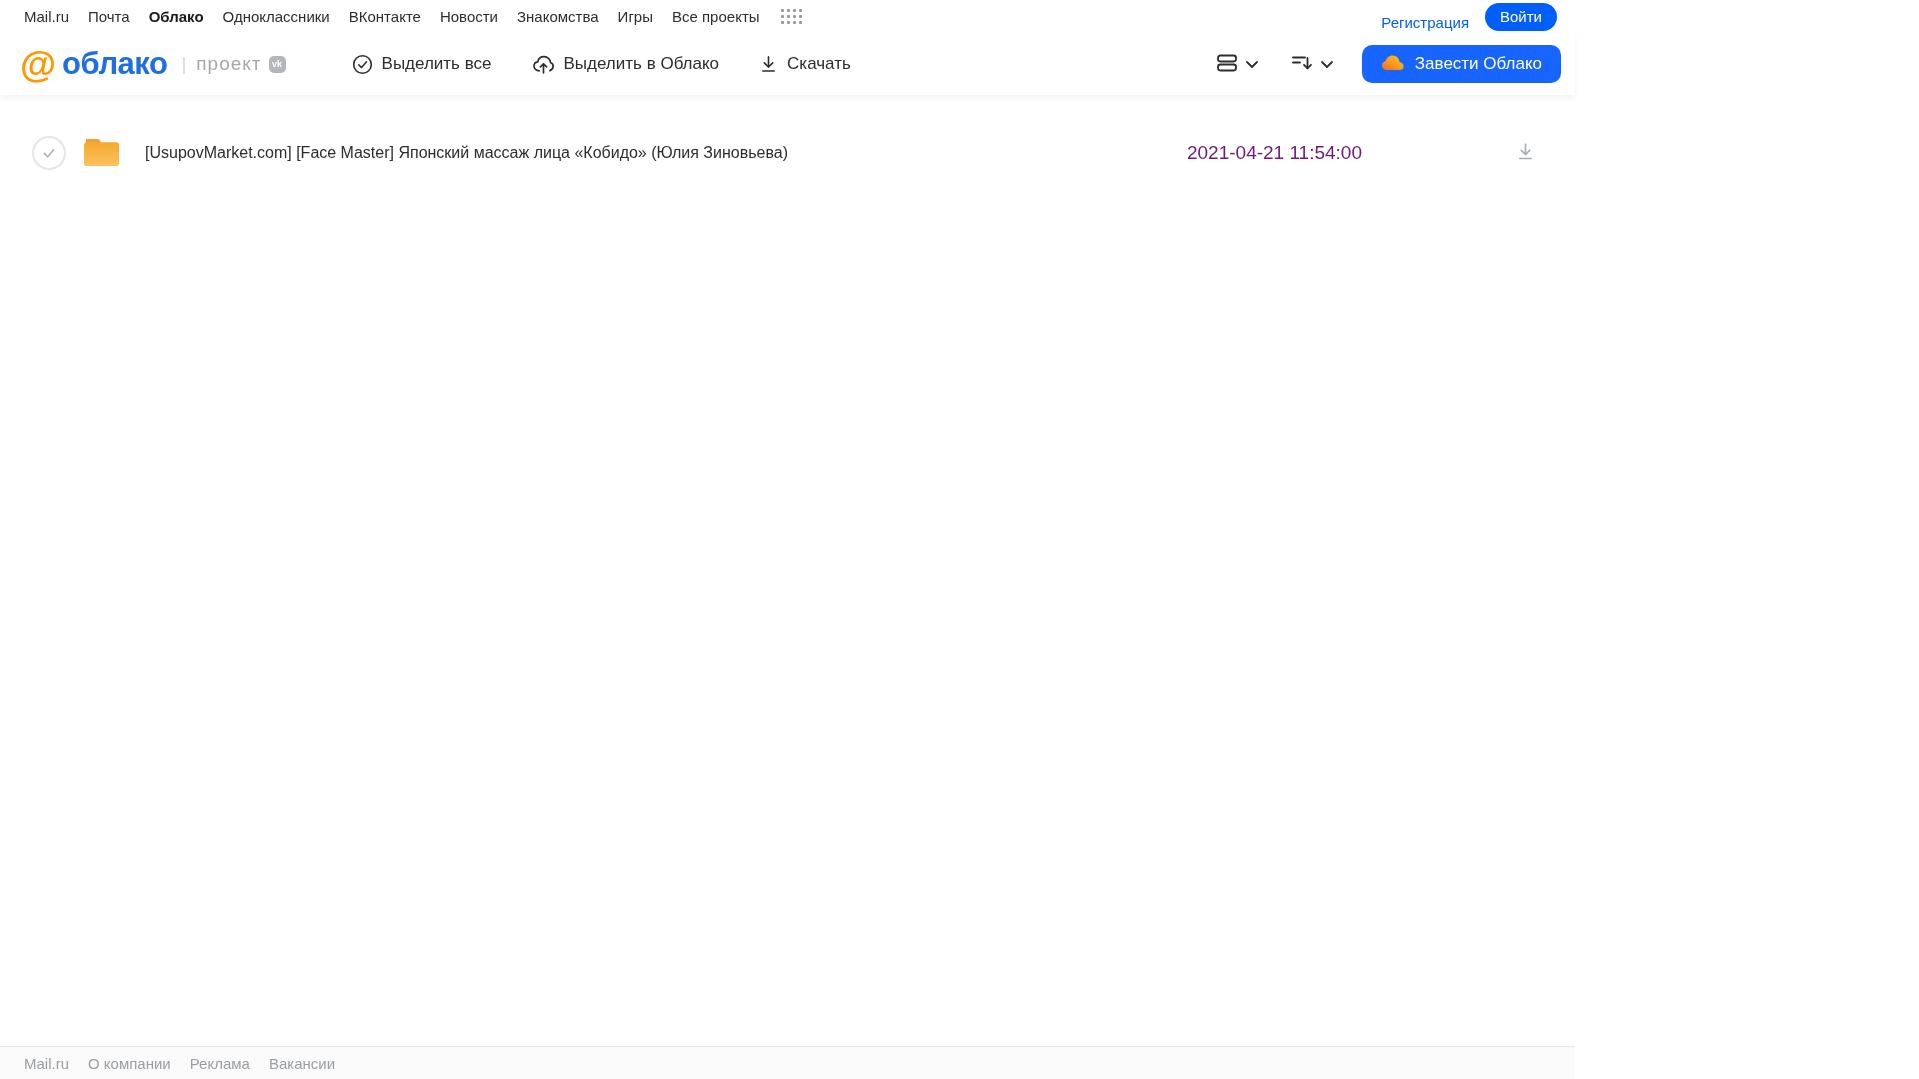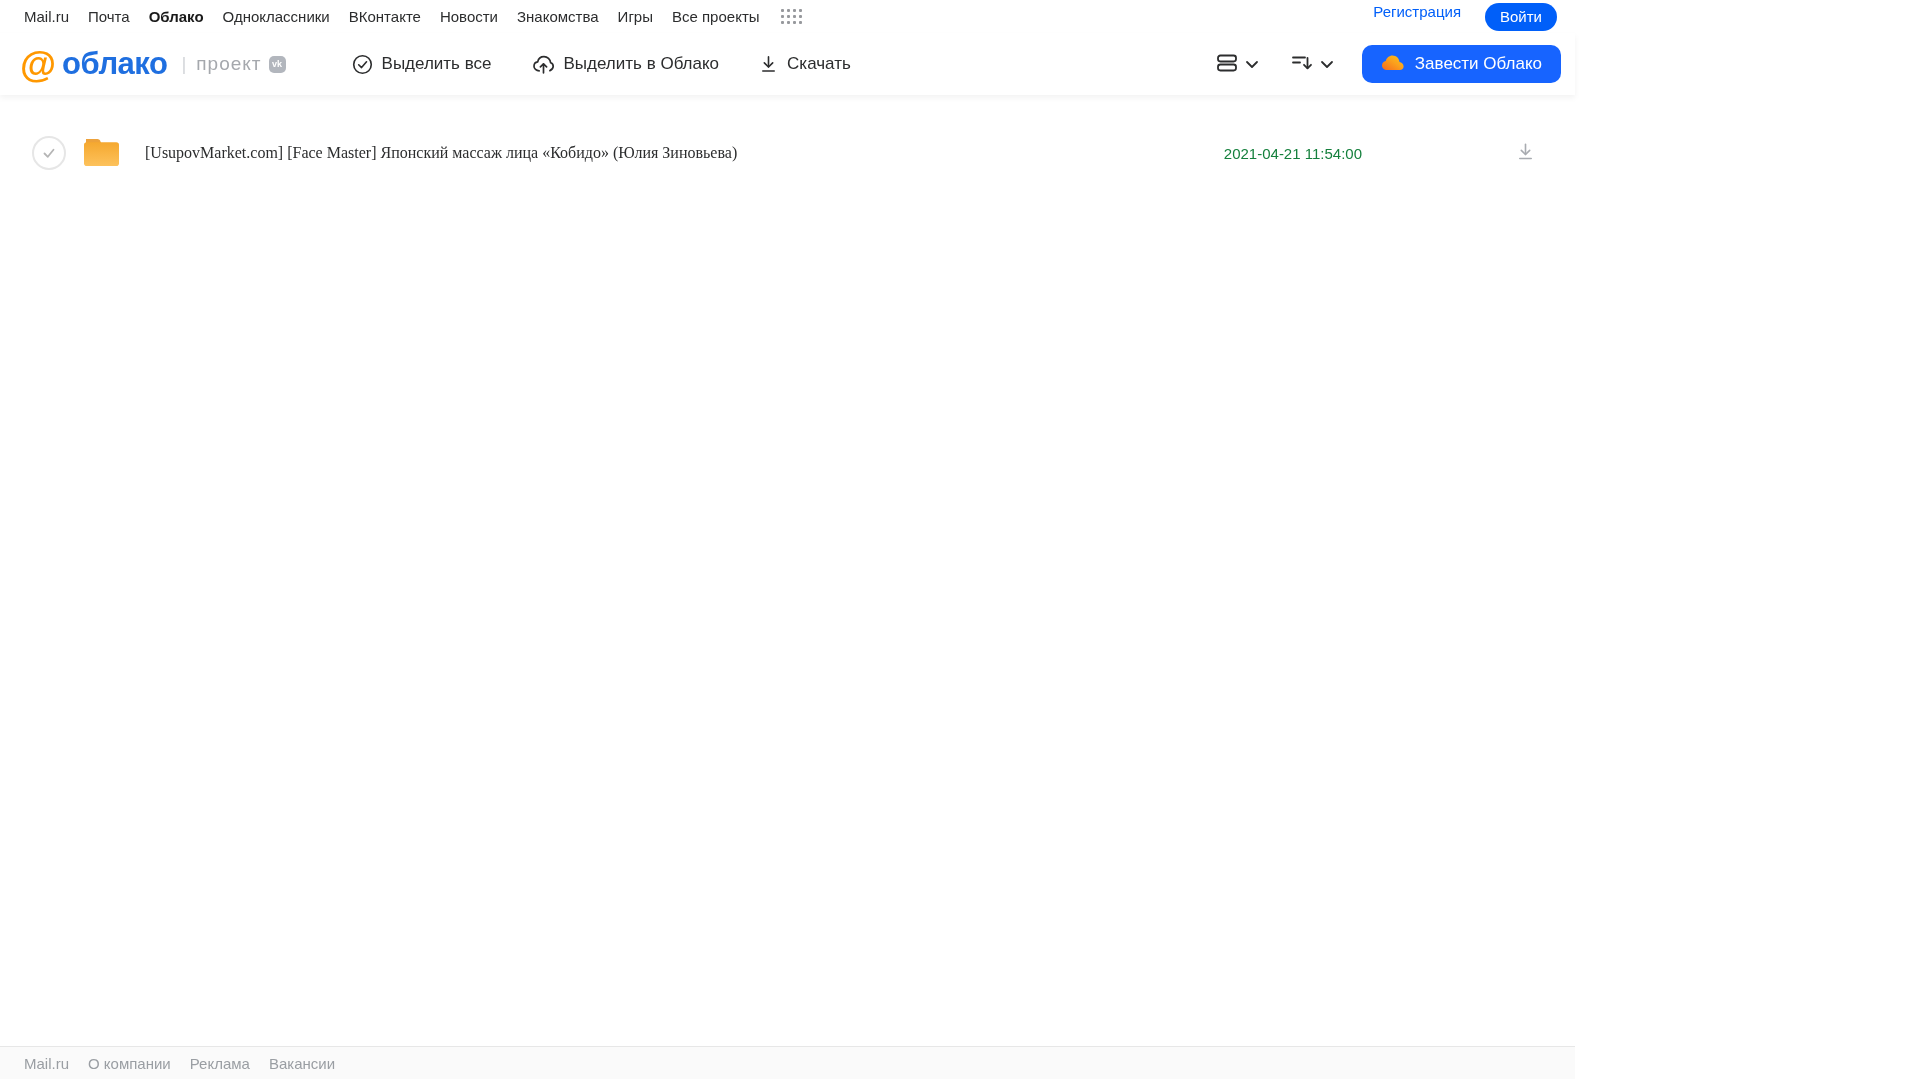--- a/index.html
+++ b/index.html
@@ -7,21 +7,21 @@
               font-family:"Liberation Sans", sans-serif; }
   .page { width:1575px; height:1079px; display:flex; flex-direction:column; position:relative; background:#fff; }
 
   
   .topnav { height:33px; display:flex; align-items:center; padding:0 18px 0 24px; background:#fff; flex:0 0 auto; }
   .topnav-left { display:flex; align-items:center; gap:19px; }
   .topnav a { text-decoration:none; color:#2c2d2e; font-size:15px; cursor:pointer; }
   .topnav a.active { font-weight:bold; color:#1a1a1a; }
   .grid-icon { display:grid; grid-template-columns:repeat(4,4px); grid-auto-rows:4px; gap:2px; cursor:pointer; margin-left:2px; }
   .grid-icon i { width:3px; height:3px; background:#97999d; border-radius:1px; }
-  .topnav-right { margin-left:auto; display:flex; align-items:flex-start; gap:24px; }
+  .topnav-right { margin-left:auto; display:flex; align-items:flex-end; gap:16px; }
   .topnav-right .reg { color:#005ff9; font-size:15px; }
   .login-btn { background:#005ff9; color:#fff; border:none; font-size:15px; line-height:1;
                padding:6px 15px 7px; border-radius:15px; cursor:pointer; font-family:inherit; }
 
   
   .toolbar { height:62px; display:flex; align-items:center; padding:0 14px 0 20px; background:#fff; flex:0 0 auto;
              box-shadow:0 3px 6px rgba(0,0,0,0.05); position:relative; z-index:2; }
   .brand { display:flex; align-items:center; }
   .at-glyph { color:#ff9800; font-size:37px; font-weight:bold; line-height:1; margin-right:6px; }
   .logo-text { color:#1f6fe0; font-size:31px; font-weight:bold; letter-spacing:-0.5px; }
@@ -42,22 +42,22 @@
                    border:none; border-radius:10px; padding:9px 19px; font-size:17px; cursor:pointer; font-family:inherit; }
 
   
   main { flex:1 1 auto; background:#fff; }
   h1.page-title { margin:30px 0 0 20px; font-size:24px; font-weight:400; color:#111; line-height:32px; }
 
   .file-row { margin-top:30px; height:56px; display:flex; align-items:center; padding-left:32px; cursor:pointer; }
   .row-check { width:34px; height:34px; border:2px solid #e6e6e6; border-radius:50%; background:#fff;
                display:flex; align-items:center; justify-content:center; flex:0 0 auto; }
   .folder-icon { margin-left:17px; flex:0 0 auto; }
-  .file-name { margin-left:25px; font-size:16px; color:#2c2d2e; flex:1 1 auto; white-space:nowrap; overflow:hidden;font-family:Liberation Serif, serif; }
-  .file-date { font-size:15px; color:#15803d; white-space:nowrap; }
+  .file-name { margin-left:25px; font-size:16px; color:#2c2d2e; flex:1 1 auto; white-space:nowrap; overflow:hidden; }
+  .file-date { font-size:19px; color:#701a75; white-space:nowrap; }
   .row-download { margin-left:152px; margin-right:38px; background:none; border:none; cursor:pointer; padding:2px; }
 
   
   footer { flex:0 0 auto; height:33px; background:#fafafa; border-top:1px solid #e7e7e7;
            display:flex; align-items:center; justify-content:space-between; padding:0 15px 0 24px; }
   .foot-left, .foot-right { display:flex; align-items:center; gap:19px; }
   .foot-right { gap:22px; }
   footer a, footer span.gray { color:#9a9ea3; font-size:15px; text-decoration:none; cursor:pointer; }
   footer span.gray { cursor:default; }
   .kasp-unit { display:flex; align-items:center; gap:7px; }

